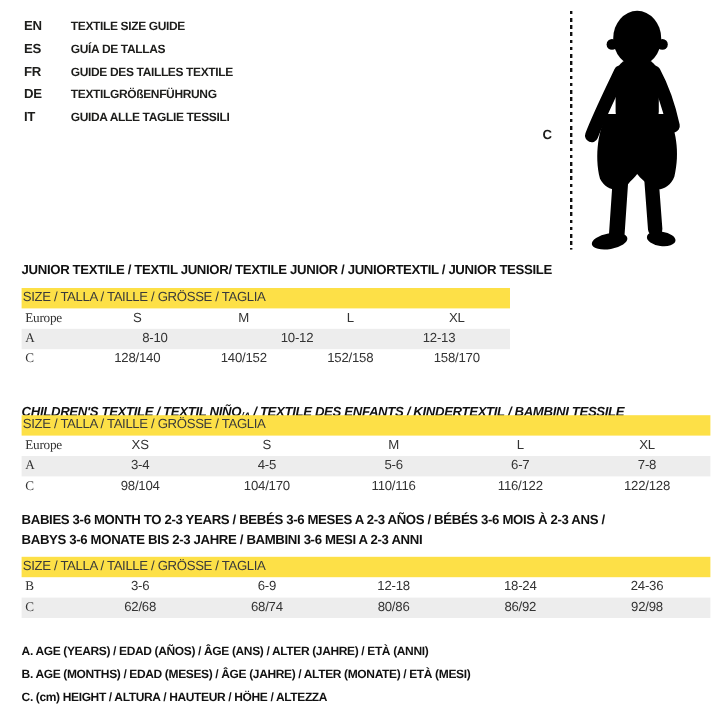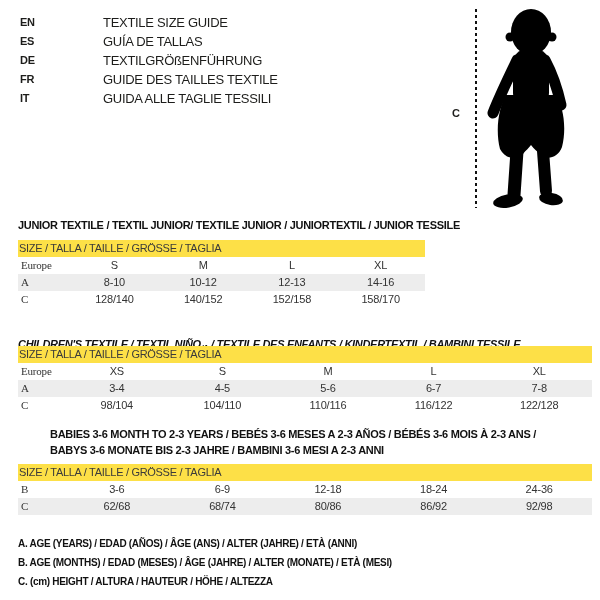--- a/index.html
+++ b/index.html
@@ -7,21 +7,21 @@
     width:600px;height:600px;position:relative;background:#ffffff;
     font-family:"Liberation Sans","DejaVu Sans",sans-serif;
     color:#1d1d1b;overflow:hidden;
   }
   .abs{position:absolute;}
 
   
   .lang-list{left:20px;top:13px;}
   .lang-row{display:flex;height:19px;line-height:19px;}
   .lang-code{width:39px;font-size:11px;font-weight:bold;letter-spacing:-0.3px;}
-  .lang-label{font-size:13px;font-weight:normal;letter-spacing:-0.3px;white-space:nowrap;margin-left:44px;}
+  .lang-label{font-size:10px;font-weight:bold;letter-spacing:-0.3px;white-space:nowrap;}
 
   
   .height-line{
     left:475px;top:9px;width:2px;height:199px;
     background:repeating-linear-gradient(to bottom,#111 0 3px,transparent 3px 6px);
   }
   .height-label{left:452px;top:107px;font-size:11px;font-weight:bold;}
   .baby-svg{left:484px;top:5px;}
 
   
@@ -57,26 +57,26 @@
 <div class="abs lang-list">
   <div class="lang-row">
     <span class="lang-code">EN</span>
     <span class="lang-label">TEXTILE SIZE GUIDE</span>
   </div>
   <div class="lang-row">
     <span class="lang-code">ES</span>
     <span class="lang-label">GUÍA DE TALLAS</span>
   </div>
   <div class="lang-row">
+    <span class="lang-code">FR</span>
+    <span class="lang-label">GUIDE DES TAILLES TEXTILE</span>
+  </div>
+  <div class="lang-row">
     <span class="lang-code">DE</span>
     <span class="lang-label">TEXTILGRÖßENFÜHRUNG</span>
-  </div>
-  <div class="lang-row">
-    <span class="lang-code">FR</span>
-    <span class="lang-label">GUIDE DES TAILLES TEXTILE</span>
   </div>
   <div class="lang-row">
     <span class="lang-code">IT</span>
     <span class="lang-label">GUIDA ALLE TAGLIE TESSILI</span>
   </div>
 </div>
 
 <div class="abs height-line"></div>
 <div class="abs height-label">C</div>
 <svg class="abs baby-svg" width="112" height="206" viewBox="0 0 112 206">
@@ -110,21 +110,20 @@
         <div class="cell">S</div>
         <div class="cell">M</div>
         <div class="cell">L</div>
         <div class="cell">XL</div>
       </div>
       <div class="trow alt">
         <div class="cell label-cell">A</div>
         <div class="cell">8-10</div>
         <div class="cell">10-12</div>
         <div class="cell">12-13</div>
-        <div class="cell">14-16</div>
       </div>
       <div class="trow">
         <div class="cell label-cell">C</div>
         <div class="cell">128/140</div>
         <div class="cell">140/152</div>
         <div class="cell">152/158</div>
         <div class="cell">158/170</div>
       </div>
     </div>
 </div>
@@ -145,29 +144,29 @@
         <div class="cell label-cell">A</div>
         <div class="cell">3-4</div>
         <div class="cell">4-5</div>
         <div class="cell">5-6</div>
         <div class="cell">6-7</div>
         <div class="cell">7-8</div>
       </div>
       <div class="trow">
         <div class="cell label-cell">C</div>
         <div class="cell">98/104</div>
-        <div class="cell">104/110</div>
+        <div class="cell">104/170</div>
         <div class="cell">110/116</div>
         <div class="cell">116/122</div>
         <div class="cell">122/128</div>
       </div>
     </div>
 </div>
 
-<h2 class="abs sec-title" style="top:426px;margin-left:32px;">
+<h2 class="abs sec-title" style="top:426px;">
   <span style="display:block;">BABIES 3-6 MONTH TO 2-3 YEARS / BEBÉS 3-6 MESES A 2-3 AÑOS / BÉBÉS 3-6 MOIS À 2-3 ANS /</span>
   <span style="display:block;">BABYS 3-6 MONATE BIS 2-3 JAHRE / BAMBINI 3-6 MESI A 2-3 ANNI</span>
 </h2>
 <div class="abs sizetable t3" style="top:464px;">
   <div class="bar">SIZE / TALLA / TAILLE / GRÖSSE / TAGLIA</div>
   <div>
       <div class="trow">
         <div class="cell label-cell">B</div>
         <div class="cell">3-6</div>
         <div class="cell">6-9</div>

